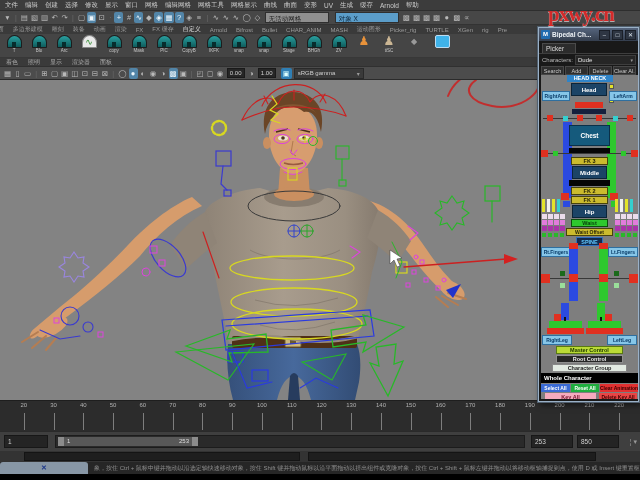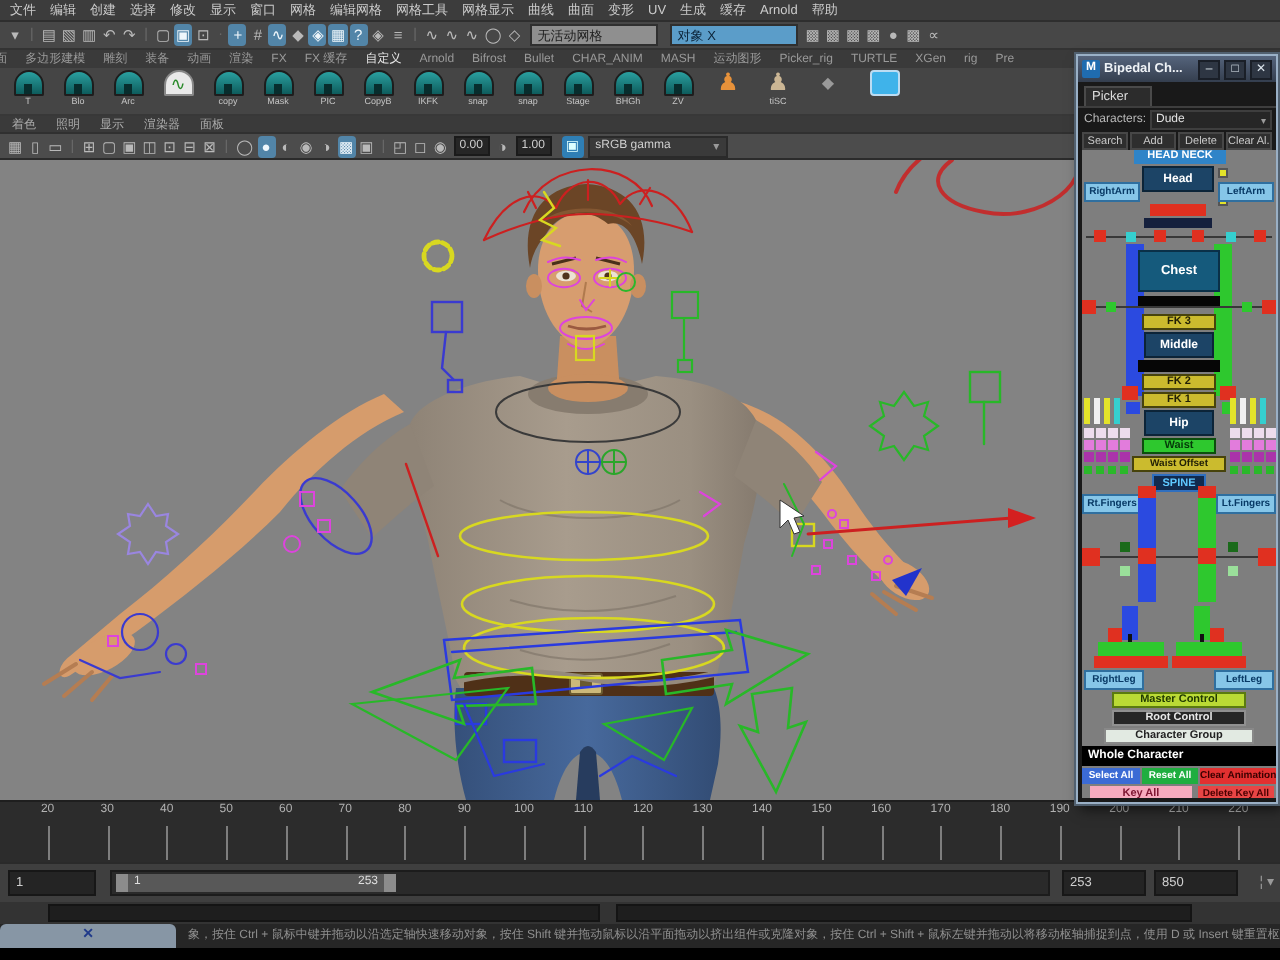--- a/index.html
+++ b/index.html
@@ -766,13 +766,14 @@
       <div class="pbtn" style="left:11px;top:289px;width:75px;height:8px;background:#e2eae2;color:#222;border:1px solid #888;font-size:5.5px;line-height:7px">Character Group</div>
       <div class="pb" style="left:0;top:298px;width:97px;height:10px;background:#000;color:#fff;font-size:6px;line-height:10px;padding-left:3px;font-weight:bold">Whole Character</div>
       <div class="pbtn" style="left:0;top:309px;width:29px;height:8px;background:#3b6bd5;color:#fff;font-size:5px;line-height:8px">Select All</div>
       <div class="pbtn" style="left:30px;top:309px;width:28px;height:8px;background:#1fae3f;color:#fff;font-size:5px;line-height:8px">Reset All</div>
       <div class="pbtn" style="left:59px;top:309px;width:38px;height:8px;background:#e23030;color:#3a0000;font-size:5px;line-height:8px">Clear Animation</div>
       <div class="pbtn" style="left:4px;top:318px;width:51px;height:8px;background:#f6aabe;color:#7c1430;font-size:5.5px;line-height:8px">Key All</div>
       <div class="pbtn" style="left:58px;top:318px;width:38px;height:8px;background:#e84545;color:#4a0000;font-size:5px;line-height:8px">Delete Key All</div>
     </div>
   </div>
 
+  <div class="watermark">pxwy.cn</div>
 </div>
 
 </body></html>

